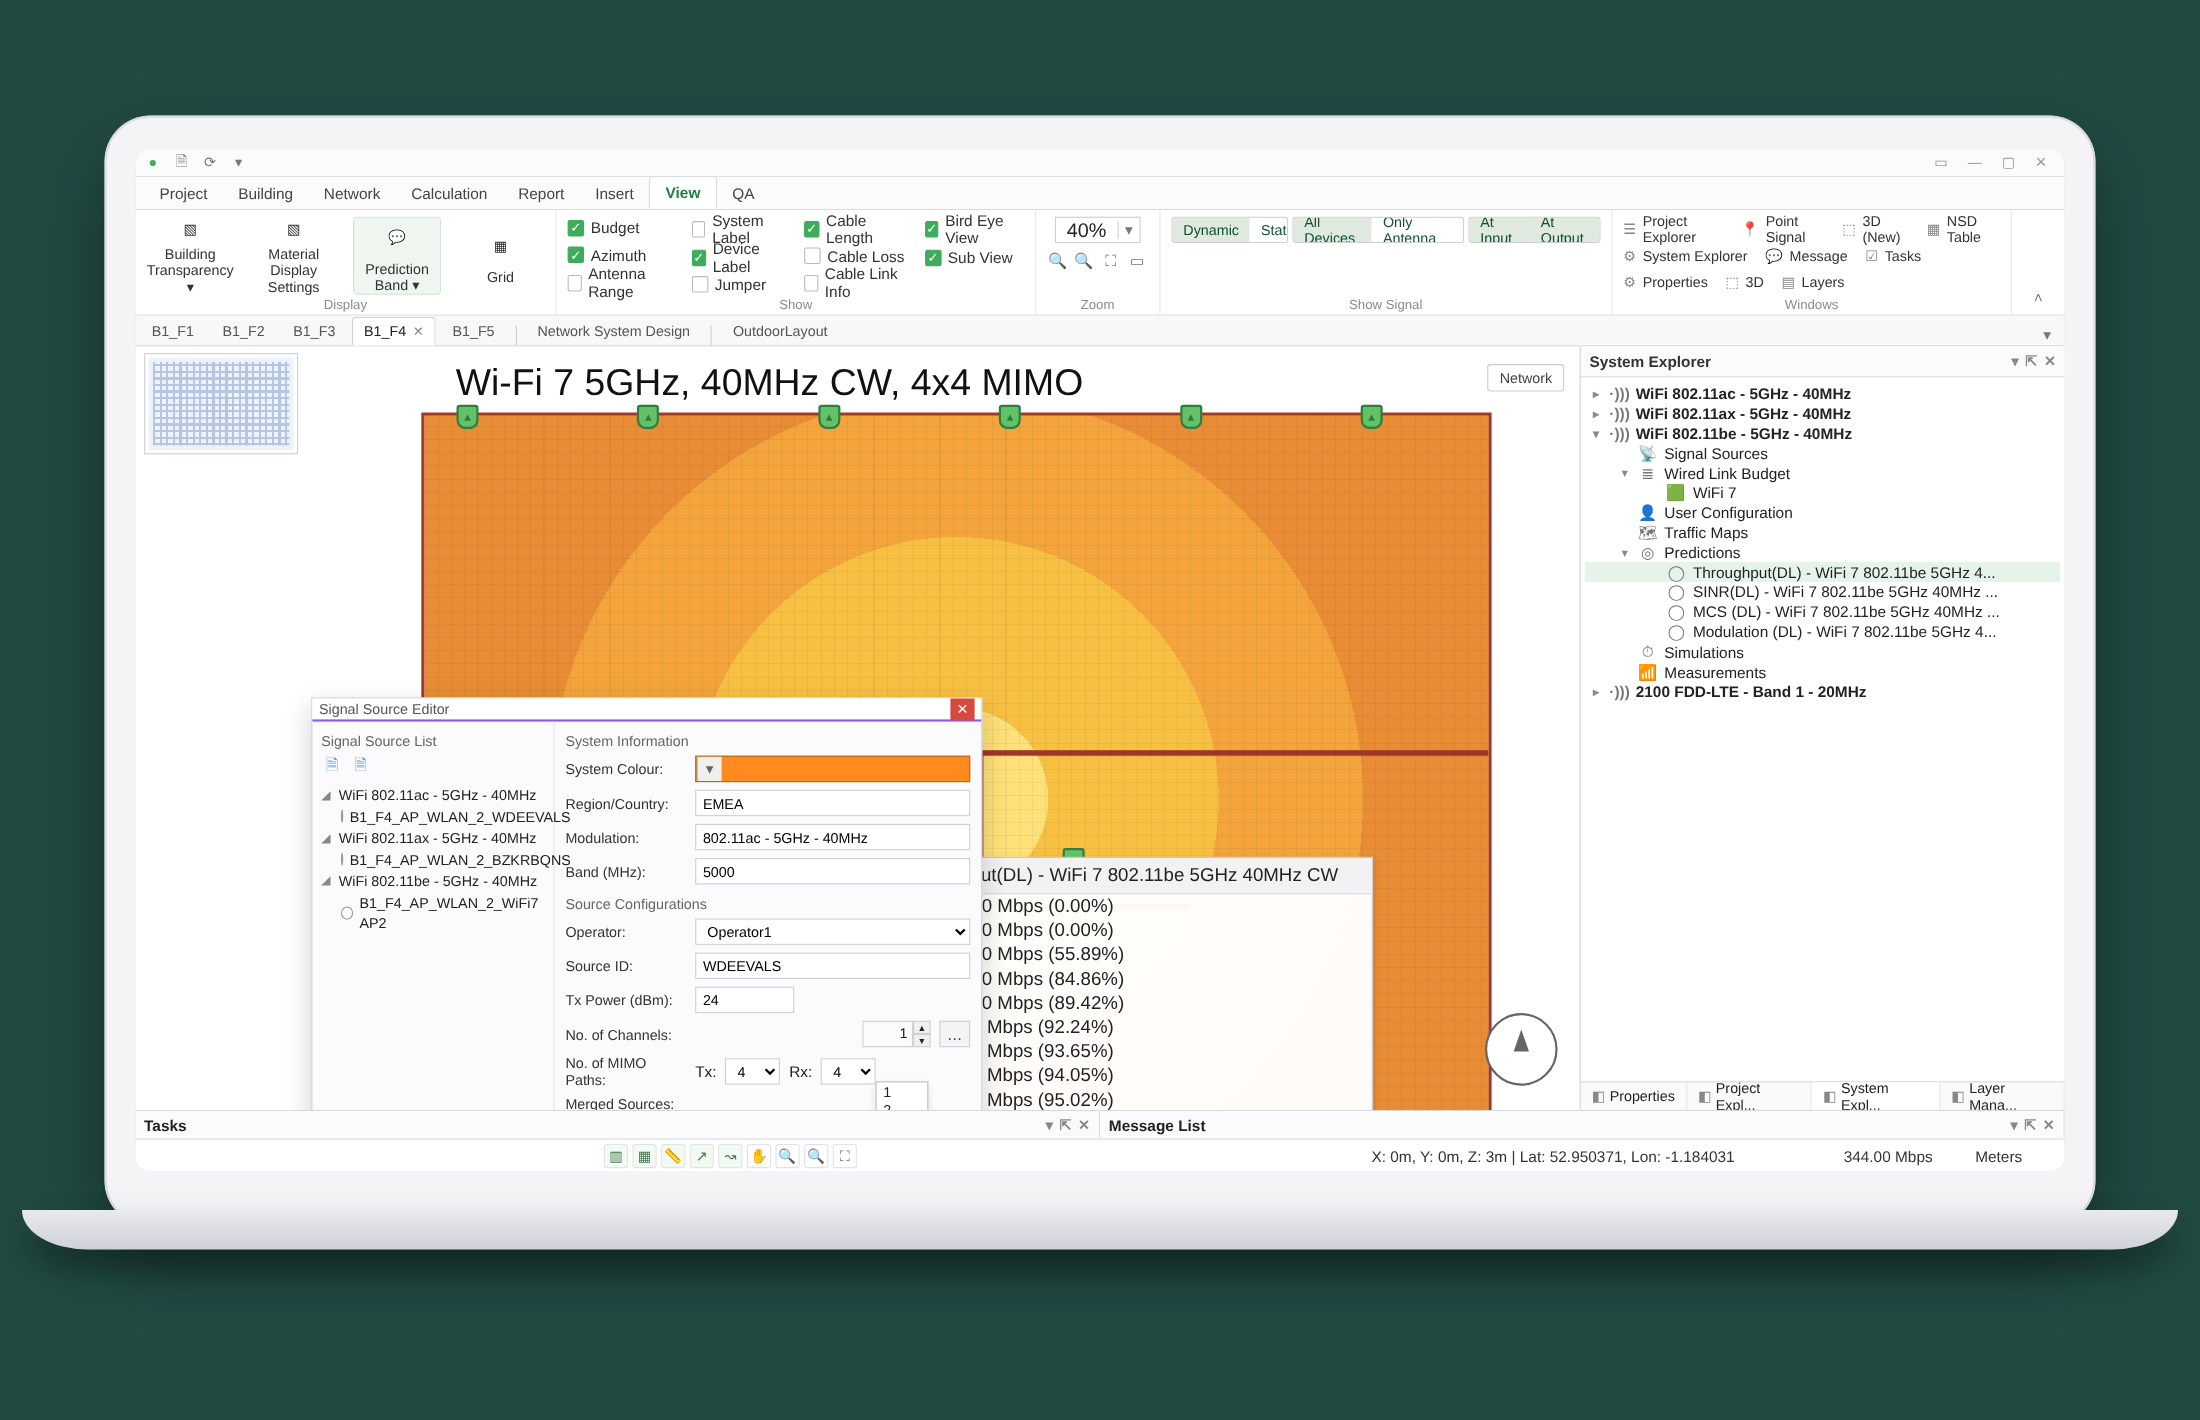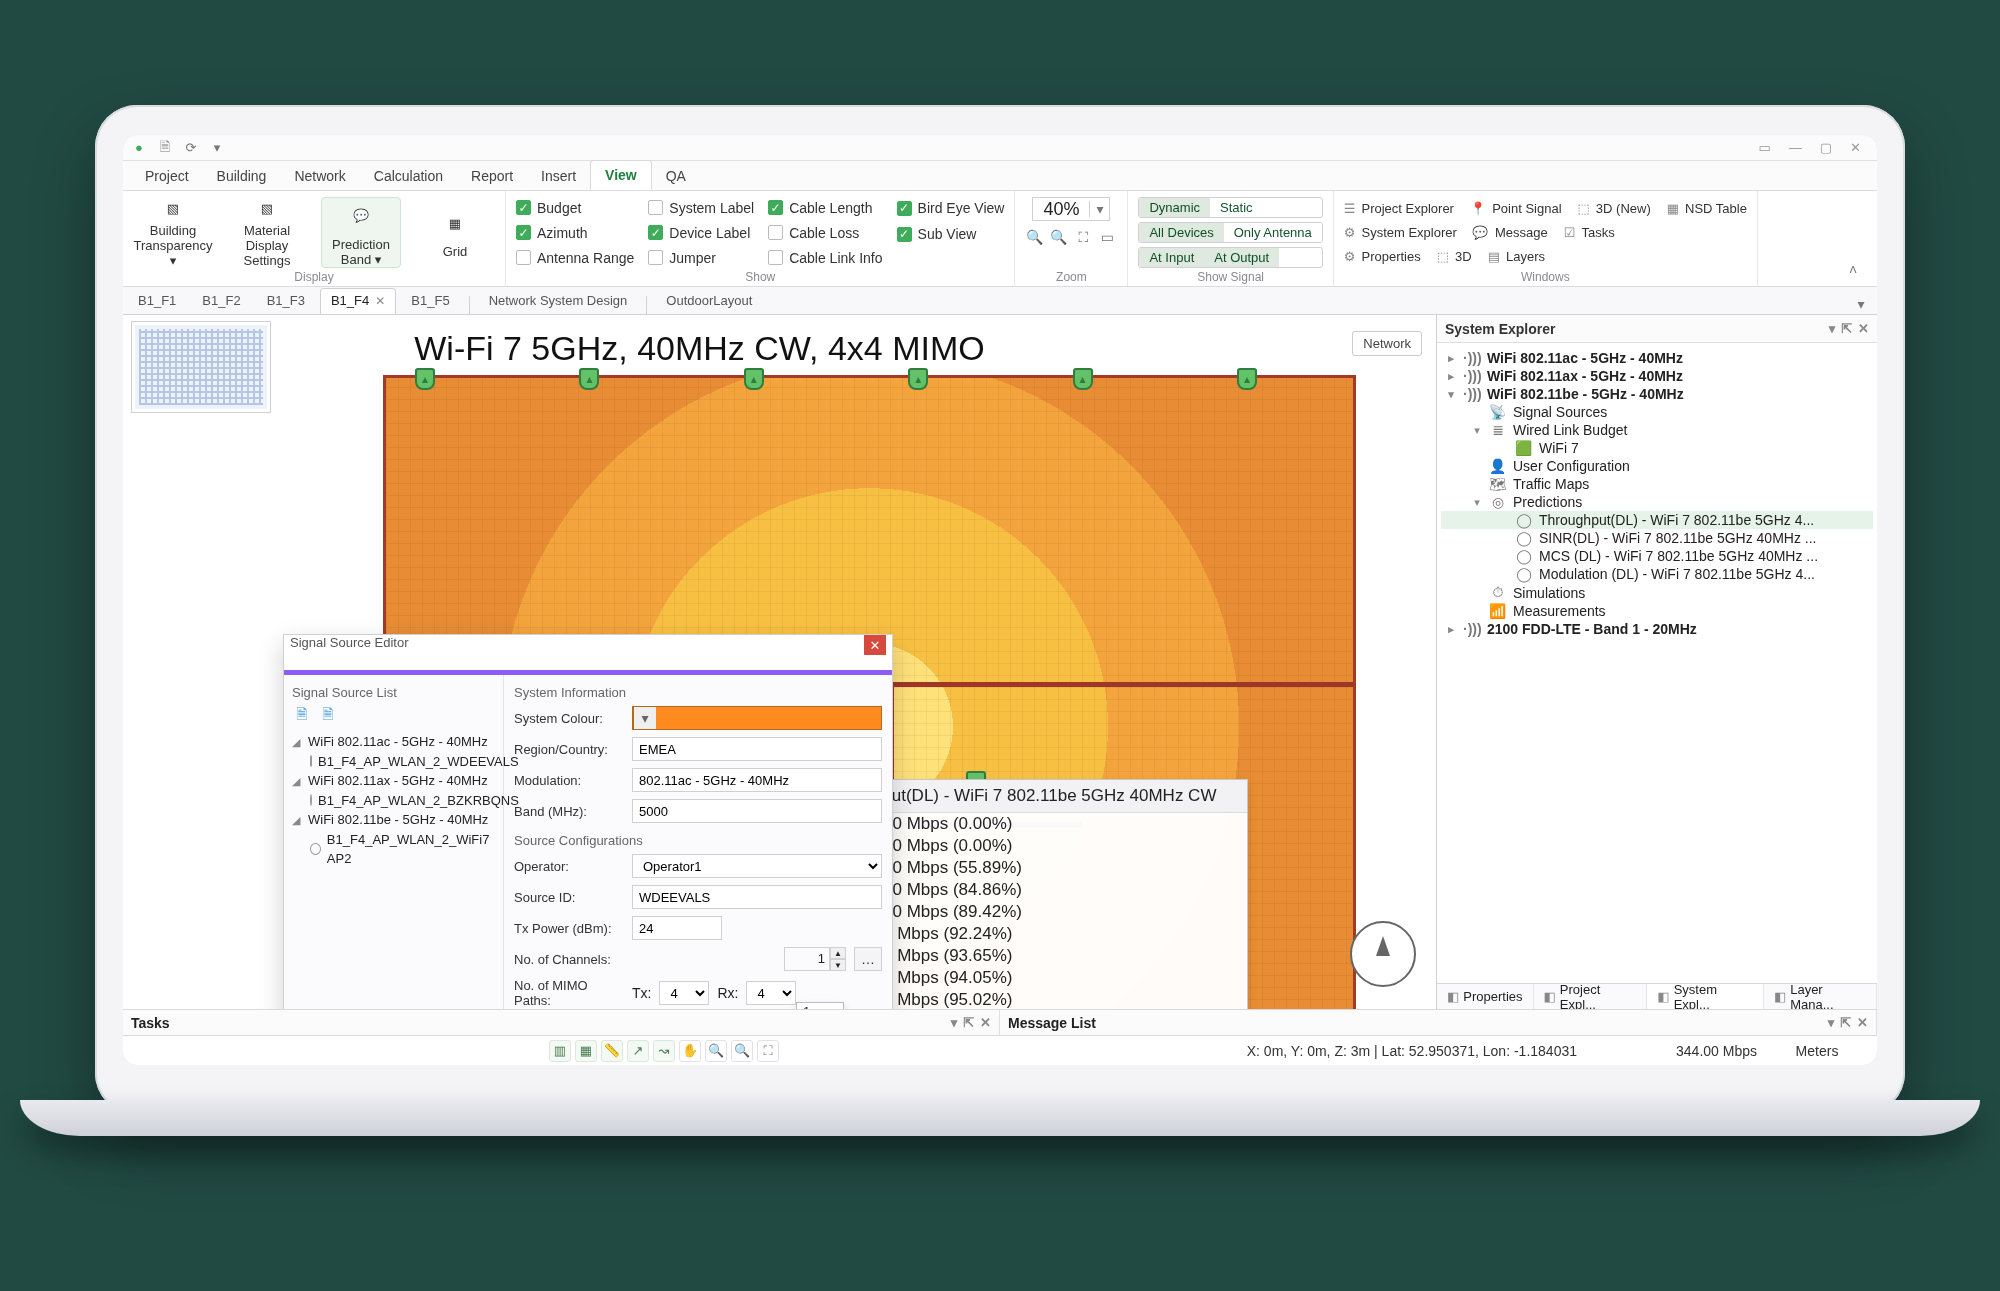--- a/index.html
+++ b/index.html
@@ -68,21 +68,21 @@
   .wall.v{width:5px}
   .ap{position:absolute;width:20px;height:22px;background:#63c267;border:2px solid #2f7d3f;border-radius:3px 3px 8px 8px;display:flex;align-items:center;justify-content:center}
   .ap::after{content:"▴";color:#2f7d3f;font-size:12px}
   
   .legend{position:absolute;left:685px;top:464px;width:440px;background:rgba(255,255,255,.97);border:1px solid #c8c8cc;font-size:17px;color:#222;box-shadow:0 4px 10px rgba(0,0,0,.1)}
   .legend .lh{padding:6px 10px;background:#f2f2f5;border-bottom:1px solid #dcdcdf;font-size:17px}
   .legend .row{display:flex;align-items:center;gap:10px;padding:1px 10px}
   .legend .sw{width:20px;height:16px;border:1px solid rgba(0,0,0,.15)}
   
   .dialog{position:absolute;left:160px;top:319px;width:610px;background:#fbfbfe;border:1px solid #cfcfd4;box-shadow:0 10px 24px rgba(0,0,0,.18);font-size:14px}
-  .dialog .dh{display:flex;height:40px;padding:0 6px;background:#fff;border-bottom:5px solid #8b5cf6;font-size:13px;color:#555}
+  .dialog .dh{display:flex;align-items:center;height:21px;padding:0 6px;background:#fff;border-bottom:2px solid #8b5cf6;font-size:13px;color:#555}
   .dialog .dh .close{margin-left:auto;width:22px;height:20px;background:#d64a3e;color:#fff;display:flex;align-items:center;justify-content:center;font-size:13px}
   .dialog .dbody{display:flex}
   .dialog .left{width:220px;border-right:1px solid #e3e3e8;padding:8px}
   .dialog .right{flex:1;padding:8px 10px}
   .dialog .group-lbl{color:#666;font-size:13px;margin:2px 0 6px 0}
   .d-tree{font-size:13px;line-height:1.5}
   .d-li{display:flex;align-items:center;gap:6px}
   .d-li.ch{padding-left:18px}
   .d-li .m{width:10px;color:#888;font-size:11px}
   .d-li .r{width:12px;height:12px;border:1px solid #999;border-radius:50%}
@@ -228,21 +228,21 @@
             <span style="width:20px;text-align:center;border-left:1px solid #cfcfd4;color:#777">▾</span>
           </div>
           <div style="display:flex;gap:4px">
             <span class="icon-btn">🔍</span>
             <span class="icon-btn">🔍</span>
             <span class="icon-btn">⛶</span>
             <span class="icon-btn">▭</span>
           </div>
           <span class="lbl">Zoom</span>
         </div>
-        <div class="rgroup" id="rg-signal" style="flex-direction:column;gap:4px">
+        <div class="rgroup" id="rg-signal" style="flex-direction:row;gap:4px">
           <div class="seg">
               <span class="s on">Dynamic</span>
               <span class="s">Static</span>
             </div>
             <div class="seg">
               <span class="s on">All Devices</span>
               <span class="s">Only Antenna</span>
             </div>
             <div class="seg">
               <span class="s on">At Input</span>

